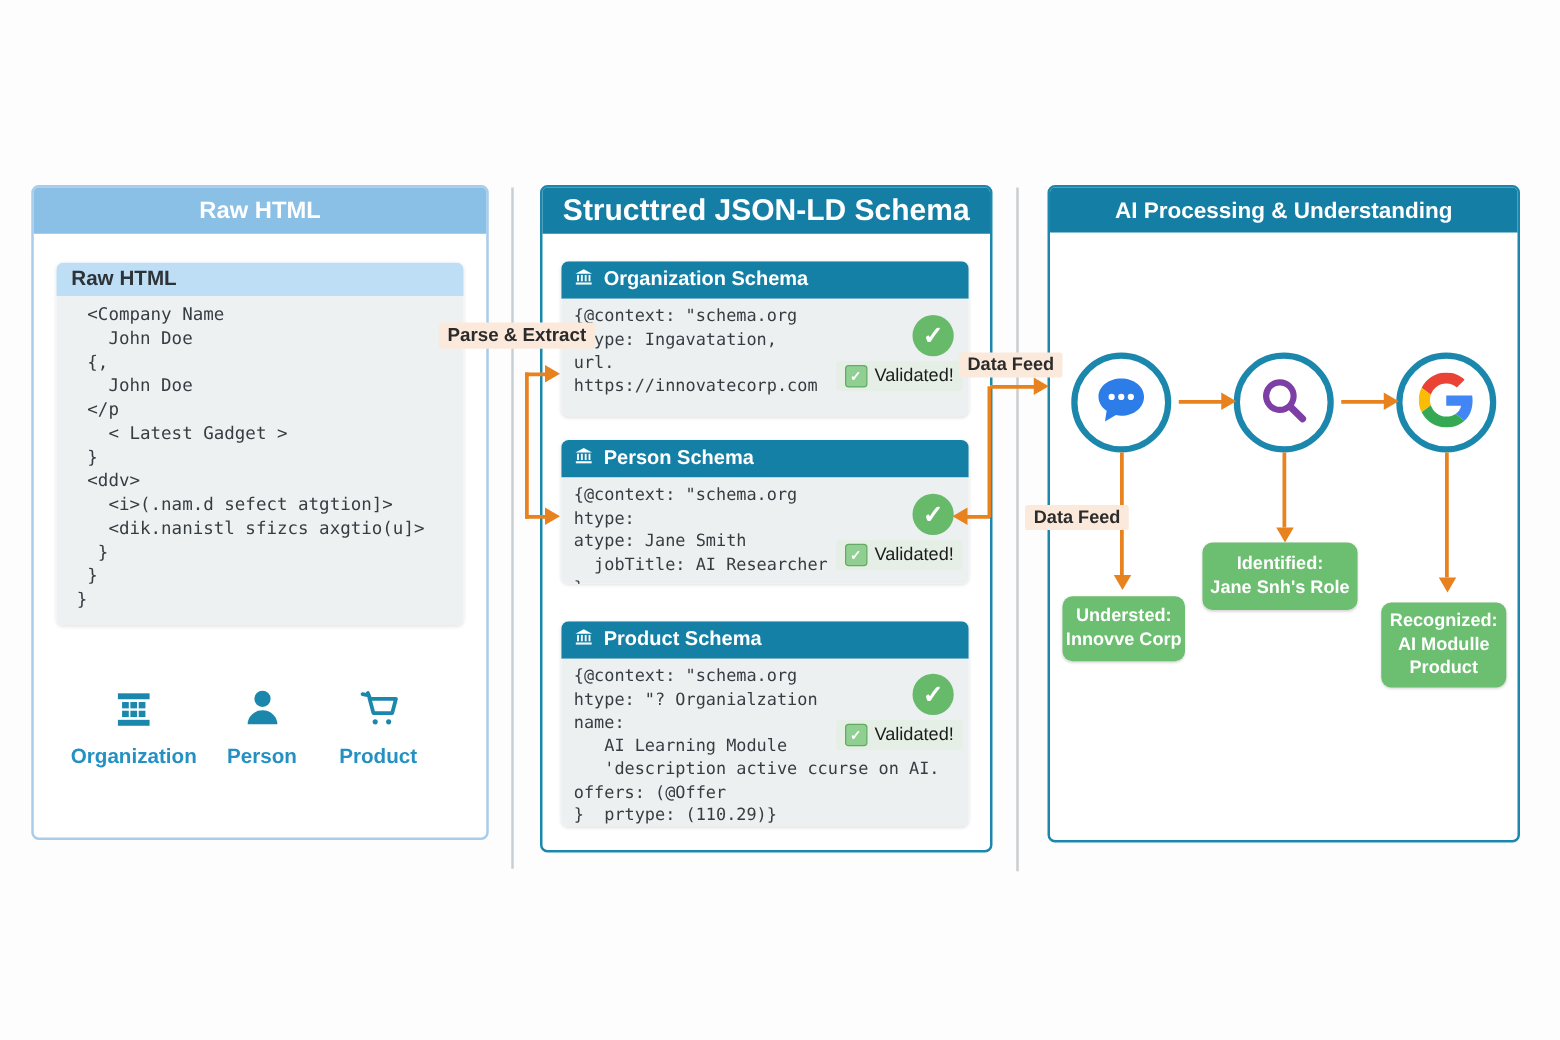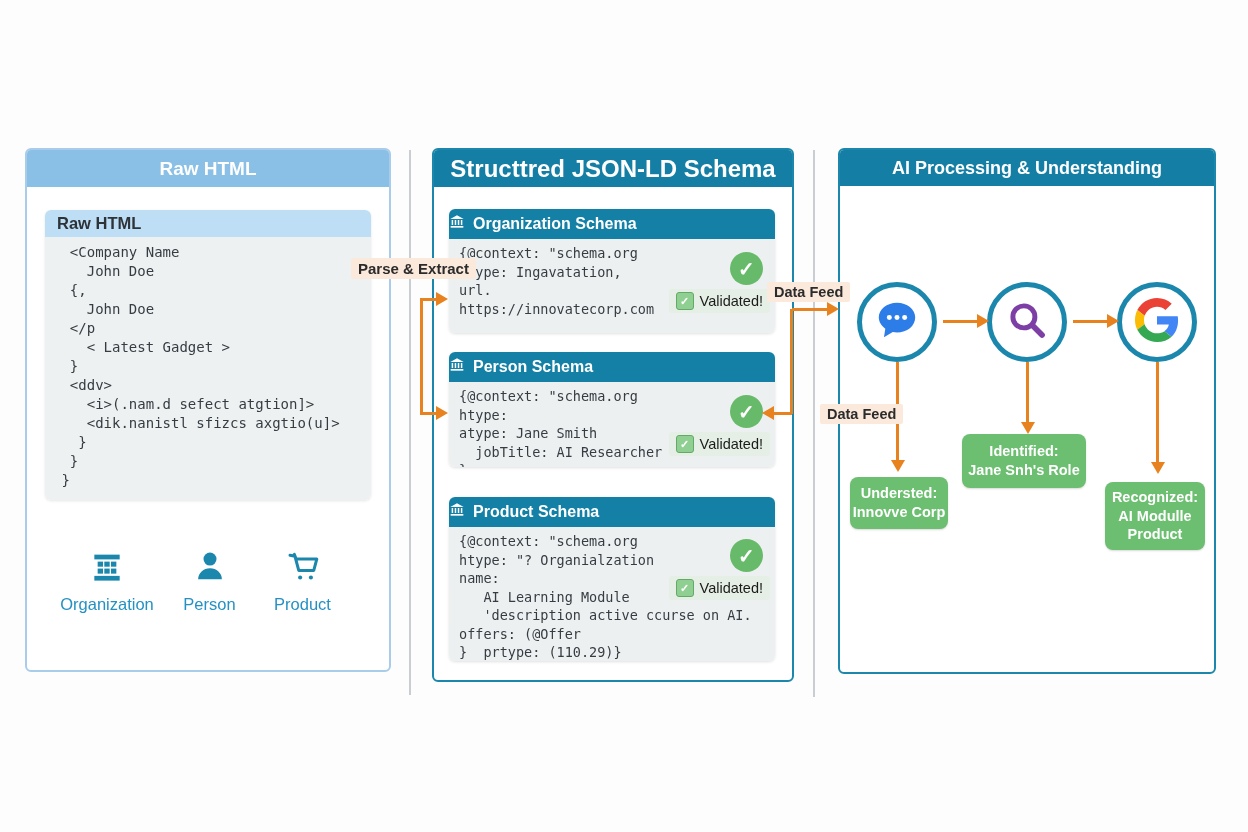--- a/index.html
+++ b/index.html
@@ -17,27 +17,27 @@
   #ai-panel .panel-header{background:#147ea4;font-size:18px;height:36px;}
   
   #raw-card{position:absolute;left:18px;top:60px;width:326px;border-radius:6px;overflow:hidden;
             box-shadow:0 1px 3px rgba(0,0,0,.10);}
   #raw-card .card-head{background:#bedef5;color:#2e3338;font-weight:700;font-size:16.5px;
             padding:4px 12px;}
   #raw-card .card-body{background:#eef1f2;padding:6px 8px 10px 8px;}
   .codeline{font-family:"DejaVu Sans Mono",monospace;font-size:14px;line-height:19px;
             color:#363d42;white-space:pre;}
   
-  .entity{position:absolute;top:398px;text-align:center;}
+  .entity{position:absolute;top:398px;text-align:center;font-weight:bold;}
   .entity .elabel{color:#2591c2;font-size:16.5px;margin-top:5px;}
   
   .schema-card{position:absolute;left:15px;width:326px;border-radius:6px;overflow:hidden;
                box-shadow:0 1px 3px rgba(0,0,0,.12);}
   .schema-card .sc-head{height:30px;background:#1580a6;color:#fff;font-weight:700;font-size:16px;
-               display:flex;align-items:center;gap:8px;}
+               display:flex;align-items:center;gap:8px;padding-left:10px;}
   .schema-card .sc-body{position:relative;background:#edf0f1;padding:5px 10px;}
   .sc-body .codeline{font-size:13.5px;line-height:18.5px;}
   .check-circle{position:absolute;right:12px;top:13px;width:33px;height:33px;border-radius:50%;
                background:#68ba6b;color:#fff;font-size:20px;font-weight:700;
                display:flex;align-items:center;justify-content:center;}
   .validated{position:absolute;right:5px;display:flex;align-items:center;gap:6px;
              background:#e5efe5;padding:3px 7px;border-radius:3px;}
   .validated .vcheck{width:16px;height:16px;background:#8fd092;border:1px solid #63aa67;border-radius:3px;
              color:#fff;font-size:11px;font-weight:700;display:flex;align-items:center;justify-content:center;}
   .validated .vtext{font-weight:400;font-size:14.5px;color:#1b1b1b;}

